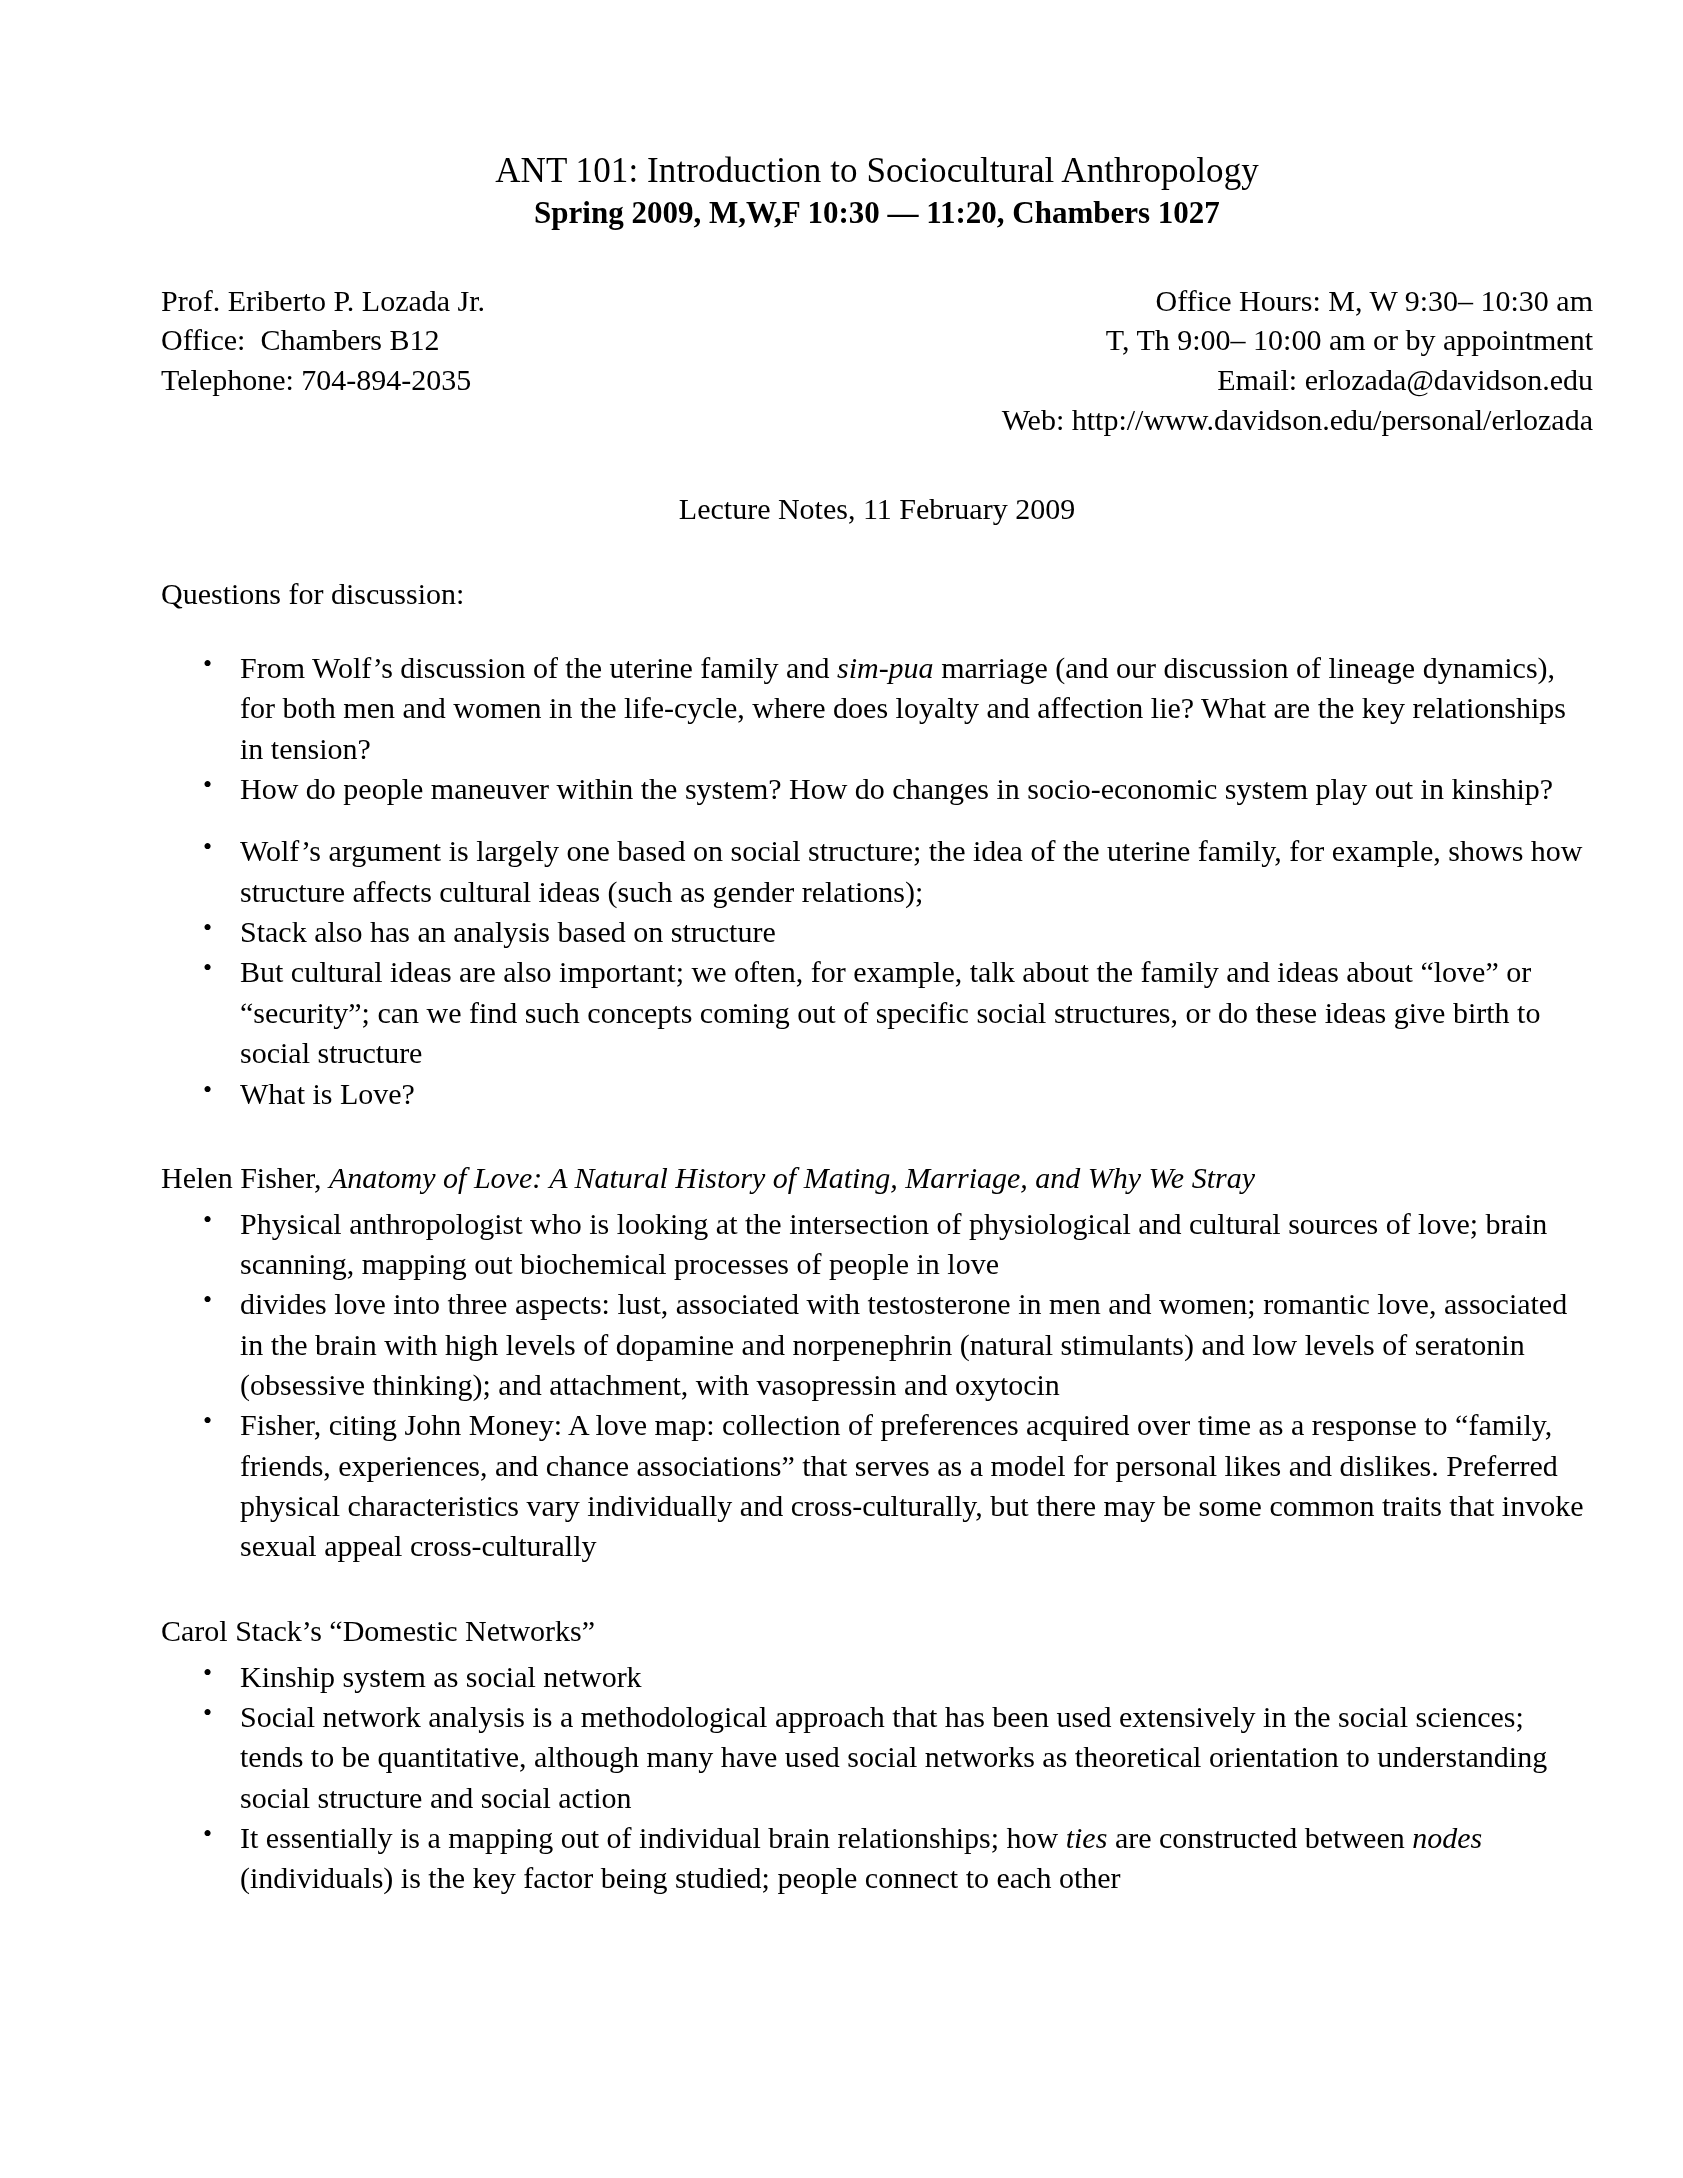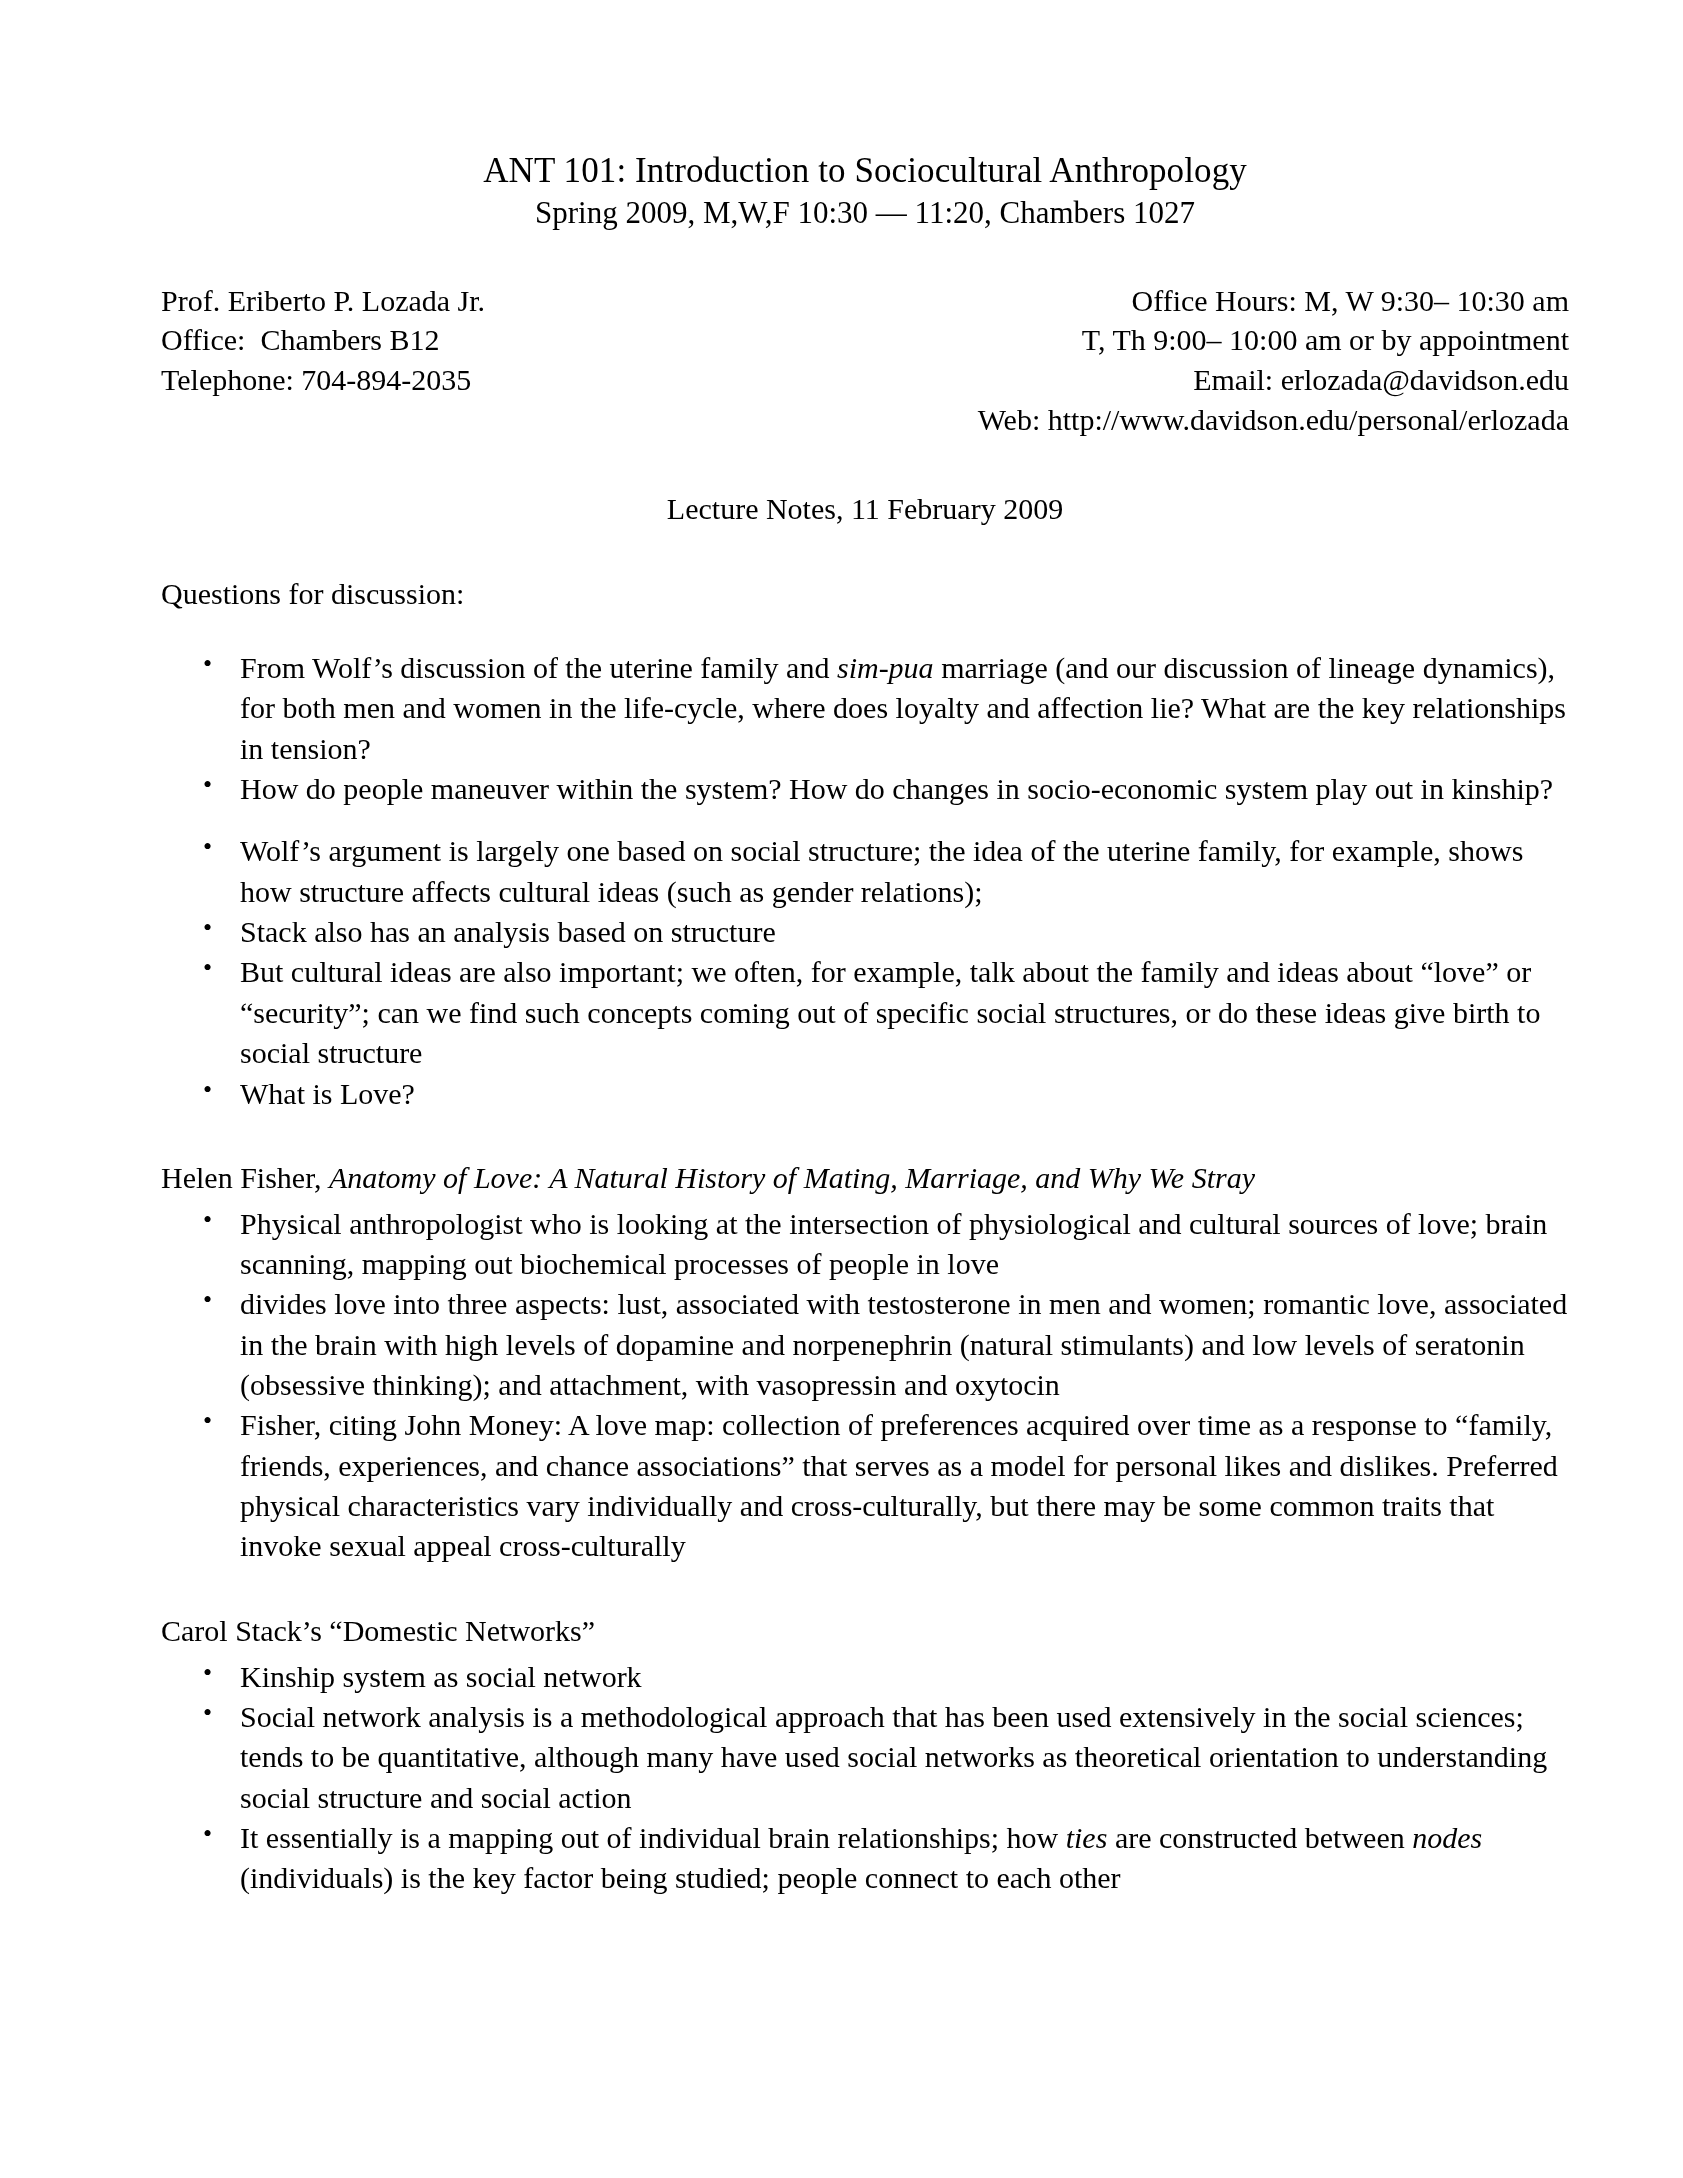--- a/index.html
+++ b/index.html
@@ -14,36 +14,36 @@
     font-family: "Liberation Serif", "DejaVu Serif", serif;
     color: #000000;
     -webkit-font-smoothing: antialiased;
   }
   .page {
     position: relative;
     width: 1683px;
     height: 2178px;
     background: #ffffff;
     box-sizing: border-box;
-    padding: 149px 114px 0 161px;
+    padding: 149px 90px 0 161px;
   }
   .doc-title {
     text-align: center;
     font-size: 35px;
     line-height: 1.23;
     letter-spacing: 0.1px;
     margin: 0;
     font-weight: normal;
   }
   .doc-subtitle {
     text-align: center;
     font-size: 31px;
     line-height: 1.25;
     margin: 2px 0 0 0;
-    font-weight: normal;
+    font-weight: bold;
   }
   .contact {
     display: flex;
     justify-content: space-between;
     align-items: flex-start;
     margin-top: 48px;
   }
   .contact-col {
     font-size: 30px;
     line-height: 1.32;

